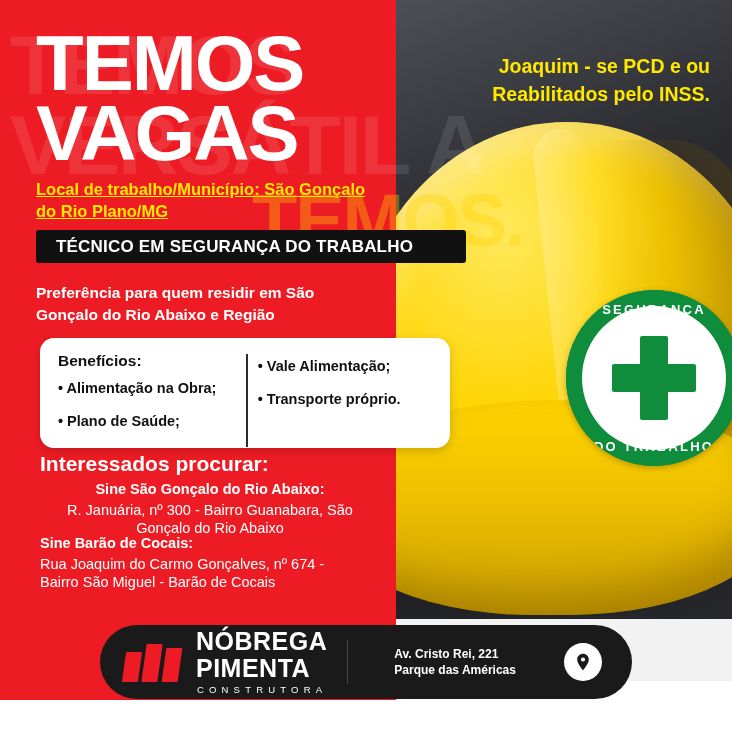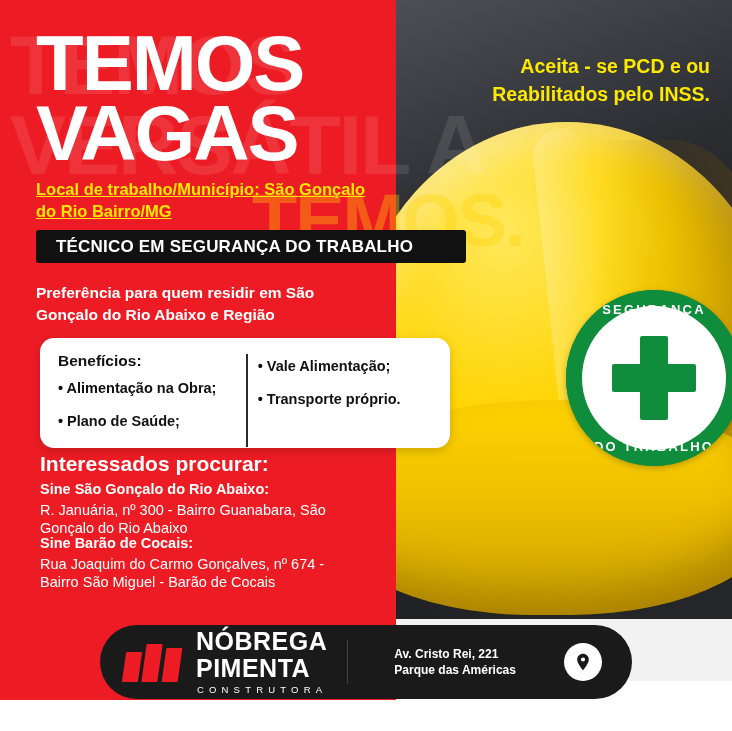--- a/index.html
+++ b/index.html
@@ -232,21 +232,21 @@
     color: #ffffff;
     font-size: 21px;
     font-weight: bold;
   }
   .addr {
     position: absolute;
     left: 40px;
     width: 340px;
     color: #ffffff;
   }
-  .addr-1 { top: 480px; }
+  .addr-1 { top: 480px; text-align: center; }
   .addr-2 { top: 534px; }
   .addr h5 {
     font-size: 14.5px;
     font-weight: bold;
     line-height: 1.35;
     margin-bottom: 1px;
   }
   .addr p {
     font-size: 14.5px;
     font-weight: normal;
@@ -352,27 +352,27 @@
   <div class="ghost ghost-1">TEMOS</div>
   <div class="ghost ghost-2">VERSÁTIL A</div>
   <div class="ghost ghost-3">TEMOS.</div>
 
   <div class="headline">
     <span class="l1">TEMOS</span>
     <span class="l2">VAGAS</span>
   </div>
 
   <div class="note">
-    <div>Aceita - se PCD e ou</div>
+    <div>Joaquim - se PCD e ou</div>
     <div>Reabilitados pelo INSS.</div>
   </div>
 
   <div class="local">
     <div>Local de trabalho/Município: São Gonçalo</div>
-    <div>do Rio Bairro/MG</div>
+    <div>do Rio Plano/MG</div>
   </div>
 
   <div class="cargo">TÉCNICO EM SEGURANÇA DO TRABALHO</div>
 
   <div class="pref">
     <div>Preferência para quem residir em São</div>
     <div>Gonçalo do Rio Abaixo e Região</div>
   </div>
 
   <div class="benefits">

